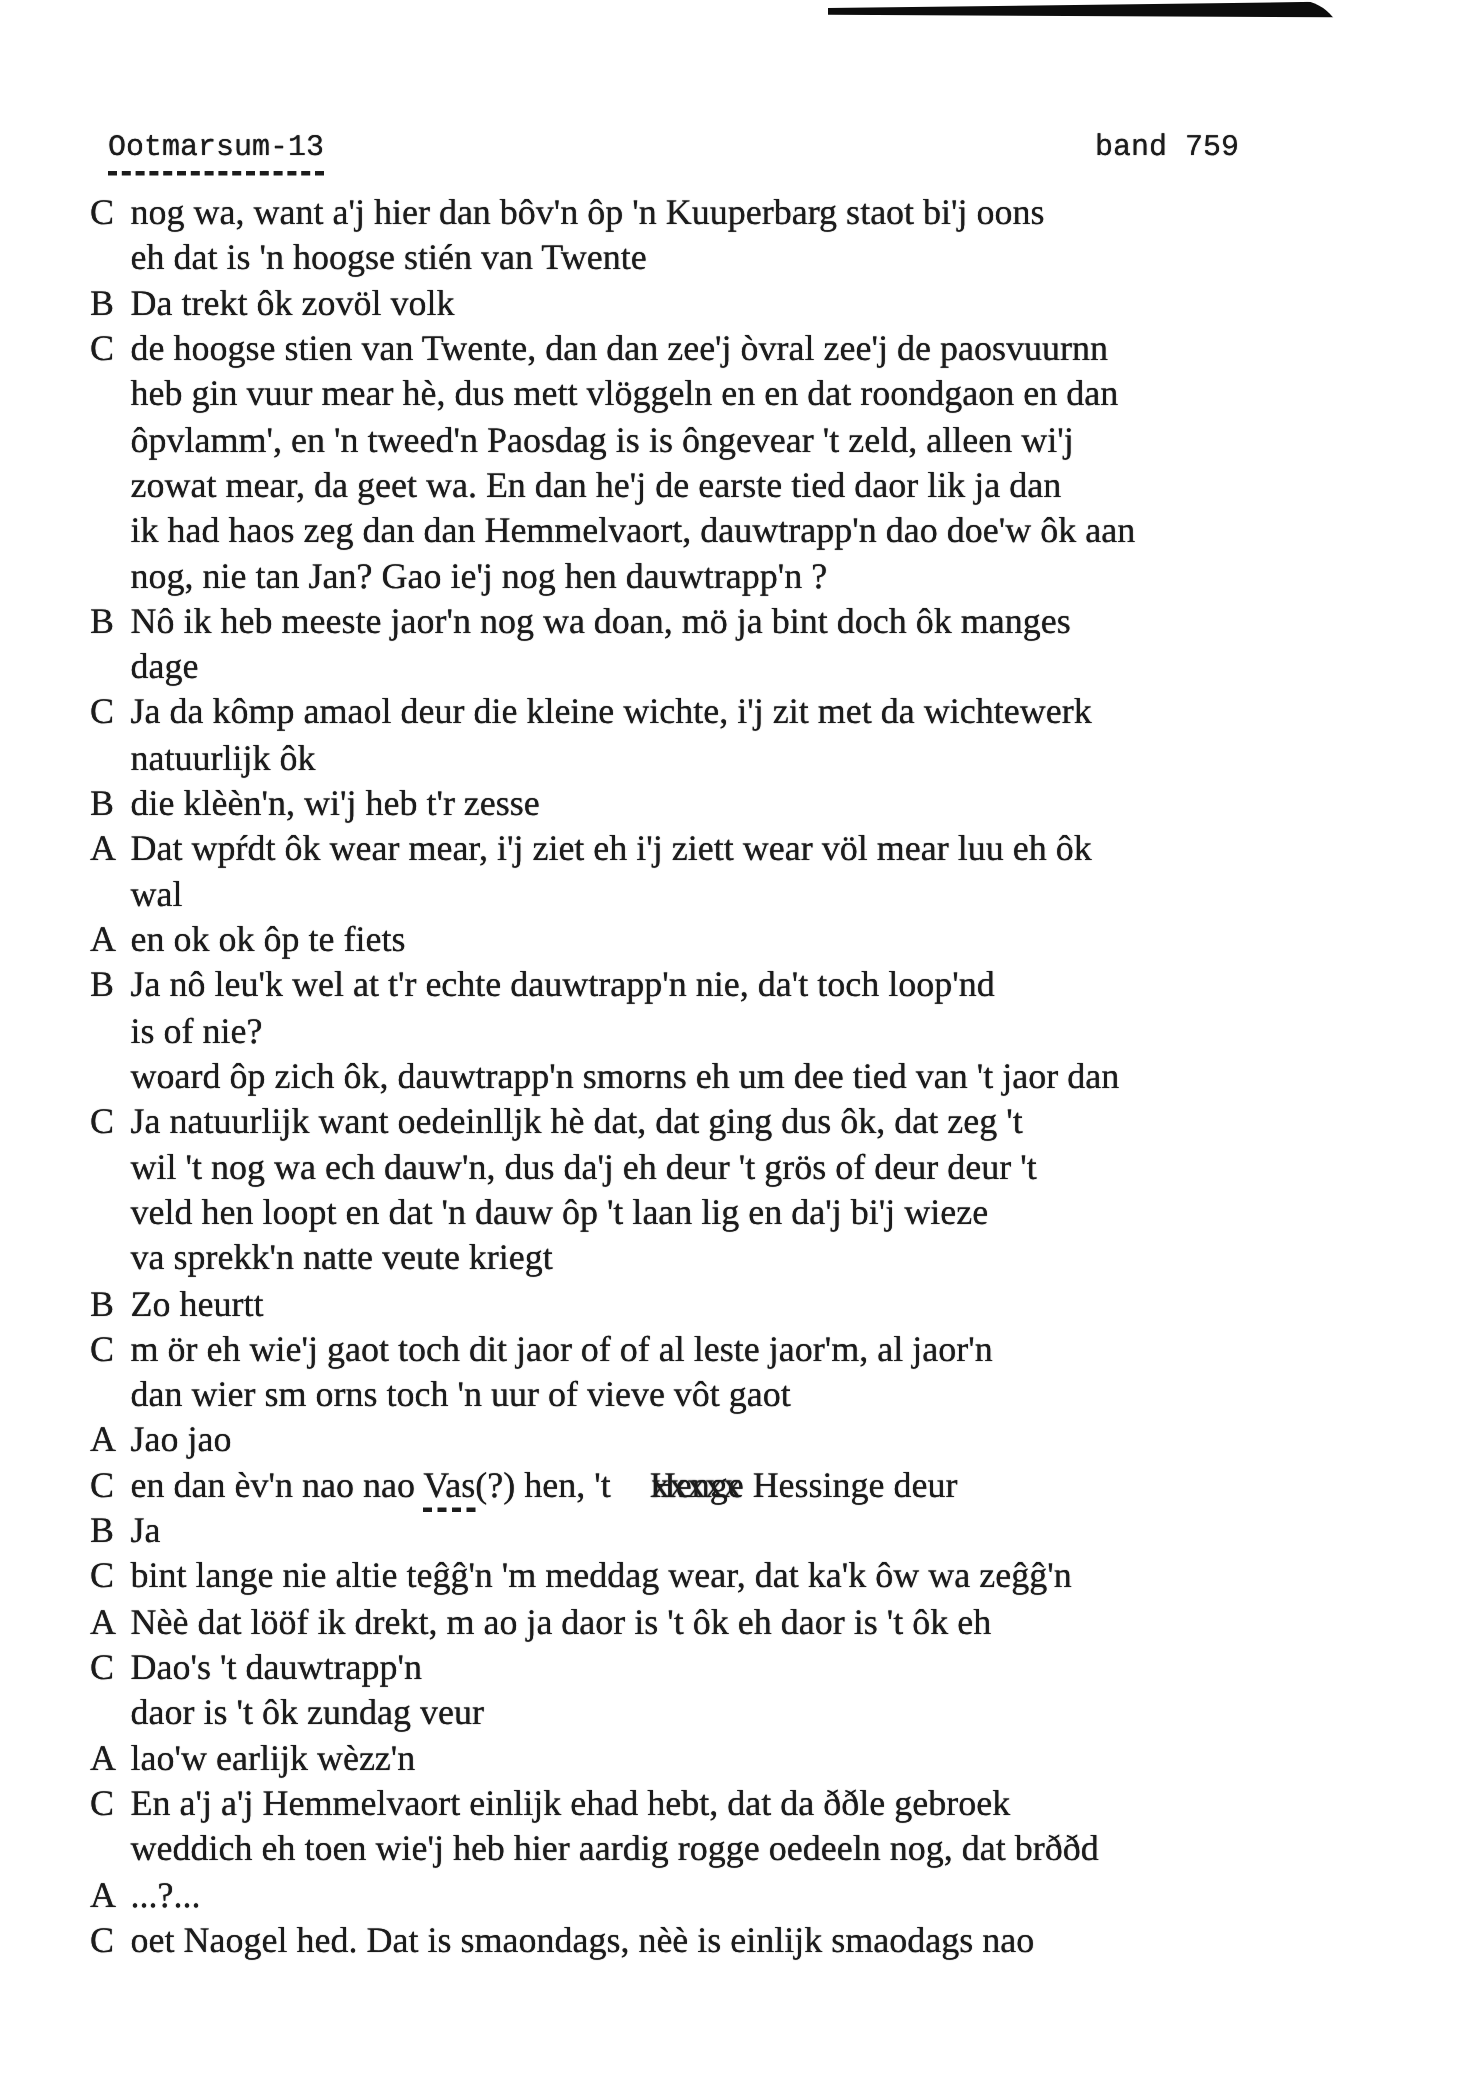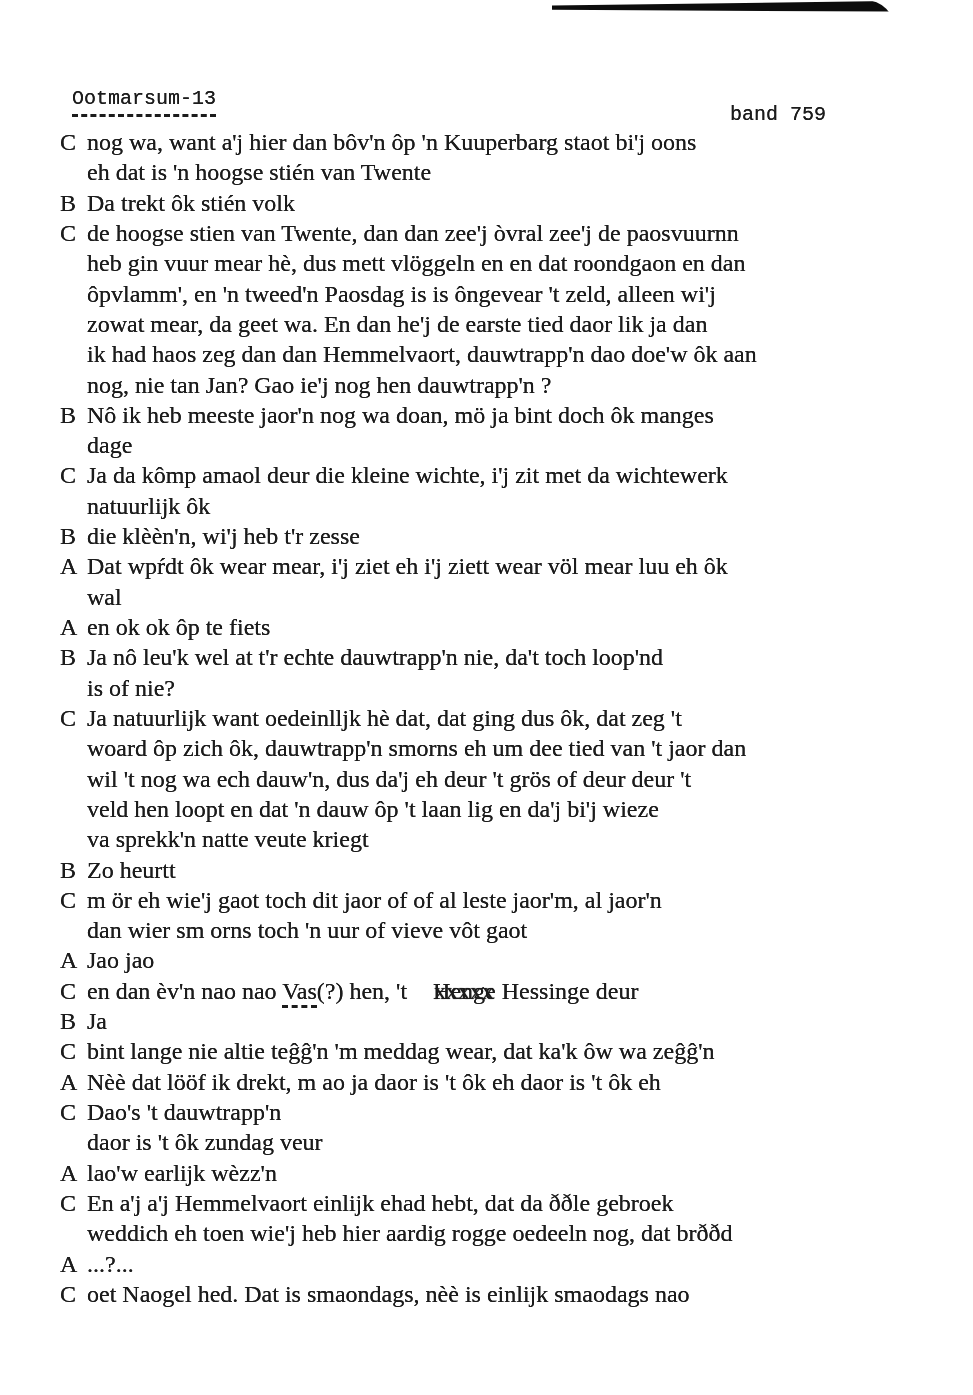--- a/index.html
+++ b/index.html
@@ -21,21 +21,21 @@
   .header{
     position:absolute;top:86px;left:72px;right:0;height:32px;
     font-size:20px;line-height:26px;
     text-shadow:0 0 .6px currentColor;
   }
   .doc-title{
     display:inline-block;
     border-bottom:3px dashed #1c1c1c;
     padding-bottom:2px;
   }
-  .band{position:absolute;left:658px;top:16px;}
+  .band{position:absolute;left:658px;top:0;}
   .transcript{
     position:absolute;top:127px;left:60px;width:890px;
     font-size:24px;line-height:30.32px;
     text-shadow:0 0 .6px currentColor;
     font-family:Liberation Serif, serif;
   }
   .line{white-space:pre;}
   .spk{display:inline-block;width:27px;}
   .seg-plain{}
   .seg-dashed-underline{
@@ -59,21 +59,21 @@
   <div class="header">
     <span class="doc-title">Ootmarsum-13</span>
     <span class="band">band 759</span>
   </div>
 
   <div class="transcript">
   <div class="line"><span class="spk">C</span><span class="txt"><span class="seg-plain">nog wa, want a'j hier dan bôv'n ôp 'n Kuuperbarg staot bi'j oons</span></span></div>
 
   <div class="line"><span class="spk"></span><span class="txt"><span class="seg-plain">eh dat is 'n hoogse stién van Twente</span></span></div>
 
-  <div class="line"><span class="spk">B</span><span class="txt"><span class="seg-plain">Da trekt ôk stién volk</span></span></div>
+  <div class="line"><span class="spk">B</span><span class="txt"><span class="seg-plain">Da trekt ôk zovöl volk</span></span></div>
 
   <div class="line"><span class="spk">C</span><span class="txt"><span class="seg-plain">de hoogse stien van Twente, dan dan zee'j òvral zee'j de paosvuurnn</span></span></div>
 
   <div class="line"><span class="spk"></span><span class="txt"><span class="seg-plain">heb gin vuur mear hè, dus mett vlöggeln en en dat roondgaon en dan</span></span></div>
 
   <div class="line"><span class="spk"></span><span class="txt"><span class="seg-plain">ôpvlamm', en 'n tweed'n Paosdag is is ôngevear 't zeld, alleen wi'j</span></span></div>
 
   <div class="line"><span class="spk"></span><span class="txt"><span class="seg-plain">zowat mear, da geet wa. En dan he'j de earste tied daor lik ja dan</span></span></div>
 
   <div class="line"><span class="spk"></span><span class="txt"><span class="seg-plain">ik had haos zeg dan dan Hemmelvaort, dauwtrapp'n dao doe'w ôk aan</span></span></div>
@@ -95,23 +95,23 @@
   <div class="line"><span class="spk"></span><span class="txt"><span class="seg-plain">wal</span></span></div>
 
 
   <div class="line"><span class="spk">A</span><span class="txt"><span class="seg-plain">en ok ok ôp te fiets</span></span></div>
 
 
   <div class="line"><span class="spk">B</span><span class="txt"><span class="seg-plain">Ja nô leu'k wel at t'r echte dauwtrapp'n nie, da't toch loop'nd</span></span></div>
 
   <div class="line"><span class="spk"></span><span class="txt"><span class="seg-plain">is of nie?</span></span></div>
 
+  <div class="line"><span class="spk"></span><span class="txt"><span class="seg-plain">woard ôp zich ôk, dauwtrapp'n smorns eh um dee tied van 't jaor dan</span></span></div>
+
   <div class="line"><span class="spk">C</span><span class="txt"><span class="seg-plain">Ja natuurlijk want oedeinlljk hè dat, dat ging dus ôk, dat zeg 't</span></span></div>
-
-  <div class="line"><span class="spk"></span><span class="txt"><span class="seg-plain">woard ôp zich ôk, dauwtrapp'n smorns eh um dee tied van 't jaor dan</span></span></div>
 
   <div class="line"><span class="spk"></span><span class="txt"><span class="seg-plain">wil 't nog wa ech dauw'n, dus da'j eh deur 't grös of deur deur 't</span></span></div>
 
   <div class="line"><span class="spk"></span><span class="txt"><span class="seg-plain">veld hen loopt en dat 'n dauw ôp 't laan lig en da'j bi'j wieze</span></span></div>
 
   <div class="line"><span class="spk"></span><span class="txt"><span class="seg-plain">va sprekk'n natte veute kriegt</span></span></div>
 
   <div class="line"><span class="spk">B</span><span class="txt"><span class="seg-plain">Zo heurtt</span></span></div>
 
   <div class="line"><span class="spk">C</span><span class="txt"><span class="seg-plain">m ör eh wie'j gaot toch dit jaor of of al leste jaor'm, al jaor'n</span></span></div>

